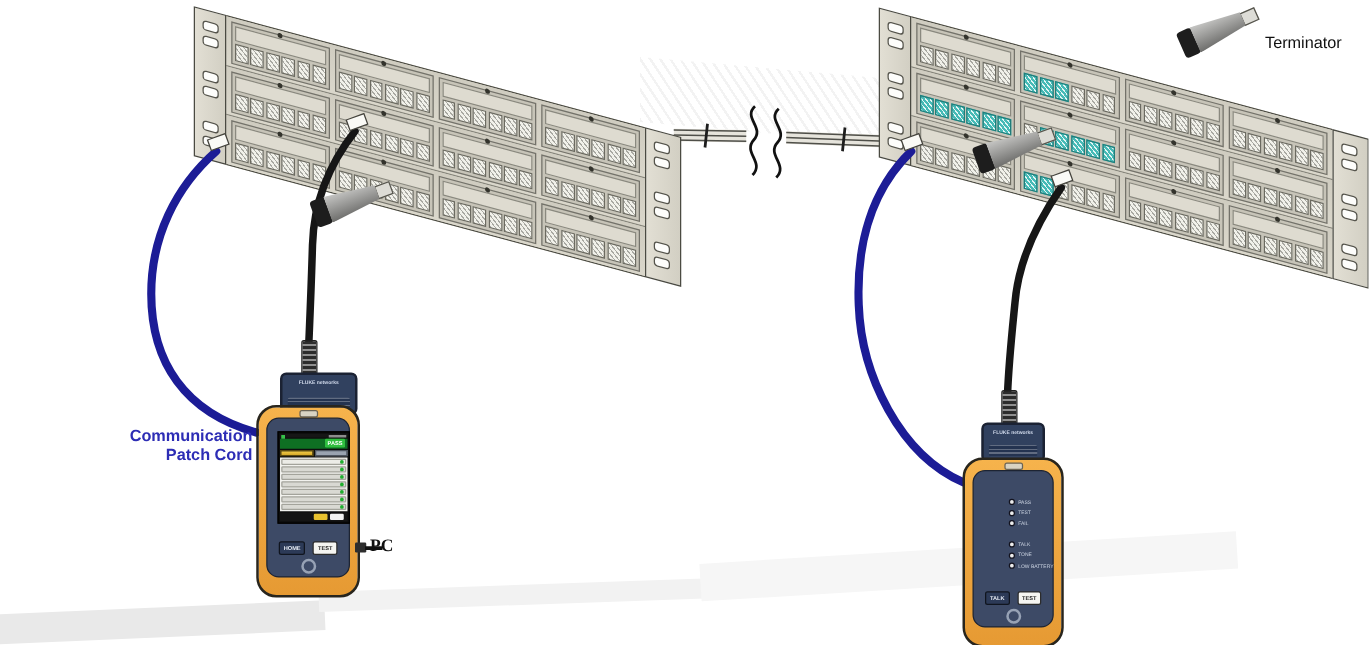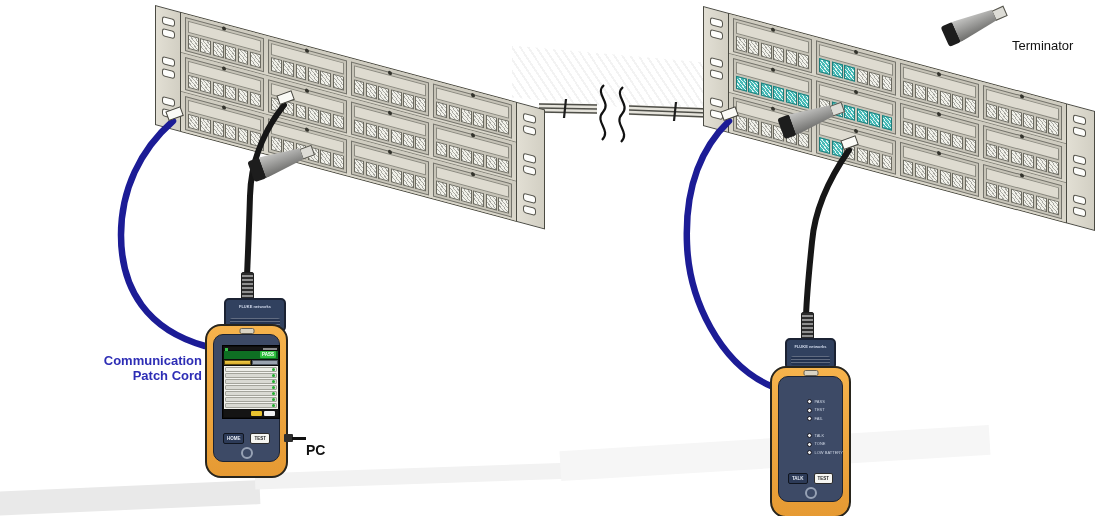--- a/index.html
+++ b/index.html
@@ -81,24 +81,24 @@
   .chip{font-size:4.5px;line-height:9px;height:9px;padding:0 3px;border-radius:2px;font-weight:bold;white-space:nowrap;}
   .chip.dark{background:#2c3a57;color:#e9eef6;border:1px solid #10151f;}
   .chip.light{background:#f5f5f1;color:#1d1d1d;border:1px solid #2c2c2c;}
   .pwr{position:absolute;left:50%;transform:translateX(-50%);width:8px;height:8px;border-radius:50%;
        border:2px solid #97a2b5;background:#3d4a66;}
   .ledcol{position:absolute;display:flex;flex-direction:column;gap:3.5px;}
   .led{display:flex;align-items:center;gap:2.5px;}
   .led i{width:3px;height:3px;border-radius:50%;background:#ececec;border:1px solid #13131f;}
   .led span{font-size:4px;line-height:4px;color:#ccd4e2;white-space:nowrap;}
   
-  .lbl{position:absolute;z-index:6;color:#111;margin-top:12px;}
+  .lbl{position:absolute;z-index:6;color:#111;}
   #lbl-comm{left:78px;top:342px;width:124px;text-align:right;font-size:13px;line-height:14.5px;
             font-weight:bold;color:#2d2db5;white-space:pre-line;}
-  #lbl-pc{left:306px;top:430px;font-size:14px;font-weight:bold;}
+  #lbl-pc{left:296px;top:430px;font-size:14px;font-weight:bold;font-family:Liberation Serif, serif;}
   #lbl-term{left:1012px;top:26px;font-size:13px;}
   .pc-conn{position:absolute;left:284px;top:434px;width:9px;height:8px;background:#2e2e2e;border-radius:1px;z-index:6;}
   .pc-line{position:absolute;left:292px;top:437px;width:14px;height:2.5px;background:#111;z-index:6;}
 </style>
 </head>
 <body>
 
 <div id="canvas">
 
   <div class="streak streak1"></div>

